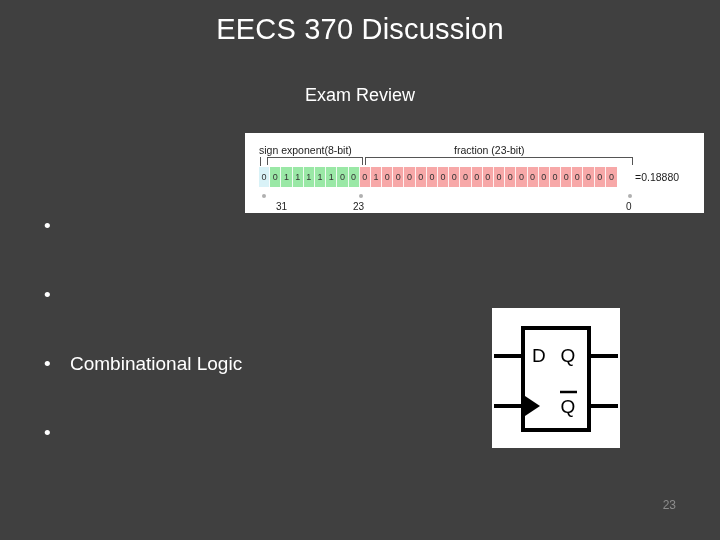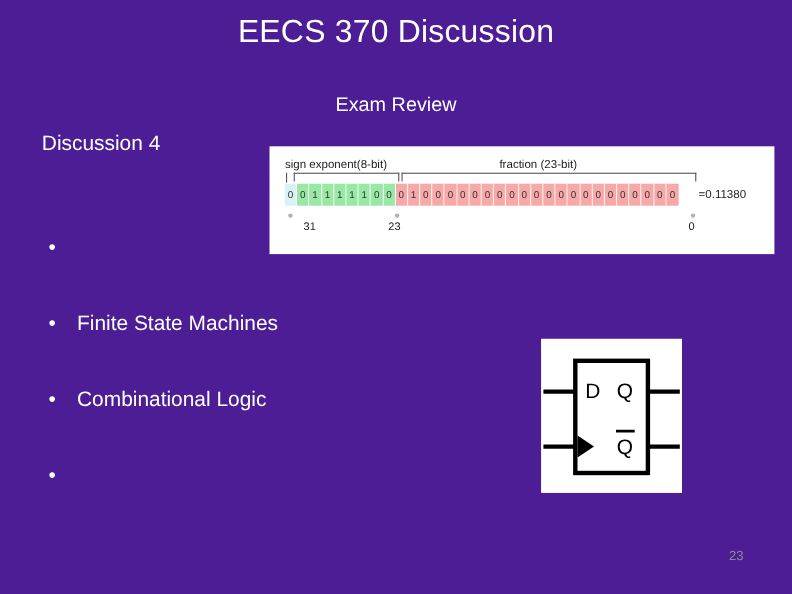--- a/index.html
+++ b/index.html
@@ -8,21 +8,21 @@
     padding: 0;
     background: #000000;
   }
   body {
     font-family: "Liberation Sans", sans-serif;
   }
   #slide {
     position: relative;
     width: 720px;
     height: 540px;
-    background: #4c1d95;
+    background: #404040;
     overflow: hidden;
   }
 
   
   .slide-title {
     position: absolute;
     left: 0;
     top: 12px;
     width: 720px;
     text-align: center;
@@ -94,21 +94,21 @@
     font-size: 12px;
     line-height: 14px;
   }
 
   
   .fp-figure {
     position: absolute;
     left: 245px;
     top: 133px;
     width: 459px;
-    height: 98px;
+    height: 80px;
     background: #ffffff;
     overflow: hidden;
   }
   .fp-inner {
     position: absolute;
     left: 0; top: 0;
     width: 459px;
     height: 98px;
     filter: blur(0.35px);
   }
@@ -200,29 +200,27 @@
 </style>
 </head>
 <body>
 
 <div id="slide">
 
   <div class="slide-title">EECS 370 Discussion</div>
 
   <div class="slide-subtitle">Exam Review</div>
 
-  <div class="section-label">Discussion 4</div>
 
   <ul class="bullet-list">
     <li class="bullet-item">
       <span class="bullet-dot">•</span>
     </li>
     <li class="bullet-item">
       <span class="bullet-dot">•</span>
-      <span>Finite State Machines</span>
     </li>
     <li class="bullet-item">
       <span class="bullet-dot">•</span>
       <span>Combinational Logic</span>
     </li>
     <li class="bullet-item">
       <span class="bullet-dot">•</span>
     </li>
   </ul>
 
@@ -264,21 +262,21 @@
           <div class="bit frac">0</div>
           <div class="bit frac">0</div>
           <div class="bit frac">0</div>
           <div class="bit frac">0</div>
           <div class="bit frac">0</div>
           <div class="bit frac">0</div>
           <div class="bit frac">0</div>
           <div class="bit frac">0</div>
         </div>
 
-      <div class="fp-value">=0.11380</div>
+      <div class="fp-value">=0.18880</div>
 
       <div class="fp-tick-dot" style="left:17px;"></div>
       <div class="fp-tick-dot" style="left:114px;"></div>
       <div class="fp-tick-dot" style="left:383px;"></div>
 
       <div class="fp-tick-label" style="left:31px;">31</div>
       <div class="fp-tick-label" style="left:108px;">23</div>
       <div class="fp-tick-label" style="left:381px;">0</div>
     </div>
   </div>

